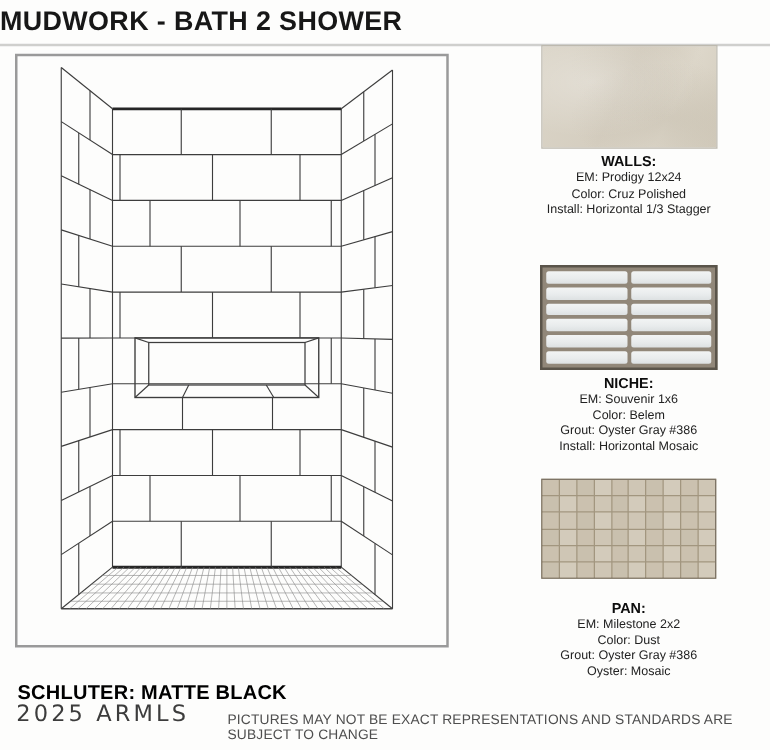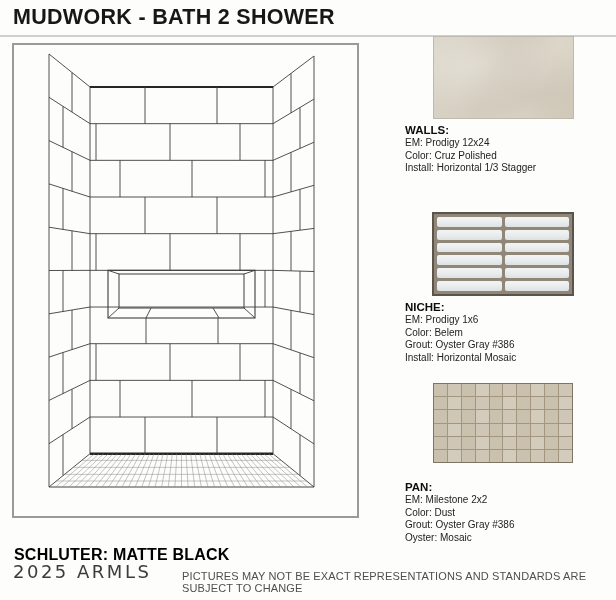--- a/index.html
+++ b/index.html
@@ -1,28 +1,28 @@
 <!DOCTYPE html>
 <html><head>
 <meta charset="utf-8">
 <style>
   html,body{margin:0;padding:0;background:#fdfdfc;}
   #page{position:relative;width:616px;height:600px;background:#fdfdfc;overflow:hidden;
         font-family:"Liberation Sans",sans-serif;color:#1a1a1a;}
 
   
-  .title{position:absolute;left:13px;top:5px;font-size:21.5px;font-weight:700;
+  .title{position:absolute;left:0;top:5px;font-size:21.5px;font-weight:700;
          letter-spacing:.3px;color:#171717;white-space:nowrap;}
   .title-rule{position:absolute;left:0;top:35px;width:616px;height:2px;background:#cfcfcd;}
 
   
   #drawing{position:absolute;left:0;top:0;width:616px;height:600px;}
 
   
-  .spec-card{position:absolute;left:405px;width:196px;text-align:left;}
+  .spec-card{position:absolute;left:405px;width:196px;text-align:center;}
   .swatch{margin:0 auto;box-sizing:border-box;}
   .swatch-walls{width:141px;height:83px;border:1px solid #bdb9ae;
     background:
       radial-gradient(ellipse at 28% 35%, rgba(255,255,255,.28), transparent 60%),
       radial-gradient(ellipse at 72% 70%, rgba(158,147,126,.20), transparent 55%),
       radial-gradient(ellipse at 55% 20%, rgba(170,160,140,.12), transparent 50%),
       linear-gradient(115deg,#dad4c7,#d5cec0 45%,#ddd7ca 72%,#d3ccbd);}
   .swatch-niche{width:142px;height:84px;background:#918779;border:2px solid #5a544a;
     display:grid;grid-template-columns:1fr 1fr;grid-template-rows:repeat(6,1fr);
     gap:3px;padding:3px;}
@@ -206,21 +206,21 @@
         <div class="ntile"></div>
         <div class="ntile"></div>
         <div class="ntile"></div>
         <div class="ntile"></div>
         <div class="ntile"></div>
         <div class="ntile"></div>
         <div class="ntile"></div>
         <div class="ntile"></div>
       </div>
     <div class="spec-heading">NICHE:</div>
-    <div class="spec-line">EM: Prodigy 1x6</div>
+    <div class="spec-line">EM: Souvenir 1x6</div>
     <div class="spec-line">Color: Belem</div>
     <div class="spec-line">Grout: Oyster Gray #386</div>
     <div class="spec-line">Install: Horizontal Mosaic</div>
   </div>
 
   <div class="spec-card" style="top:383px;">
     <div class="swatch swatch-pan">
         <div class="p3"></div>
         <div class="p0"></div>
         <div class="p1"></div>

